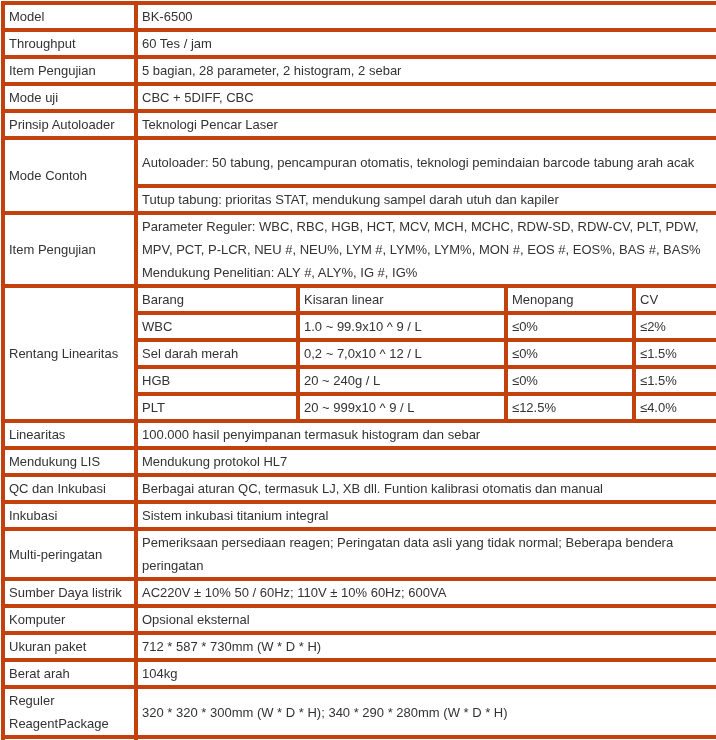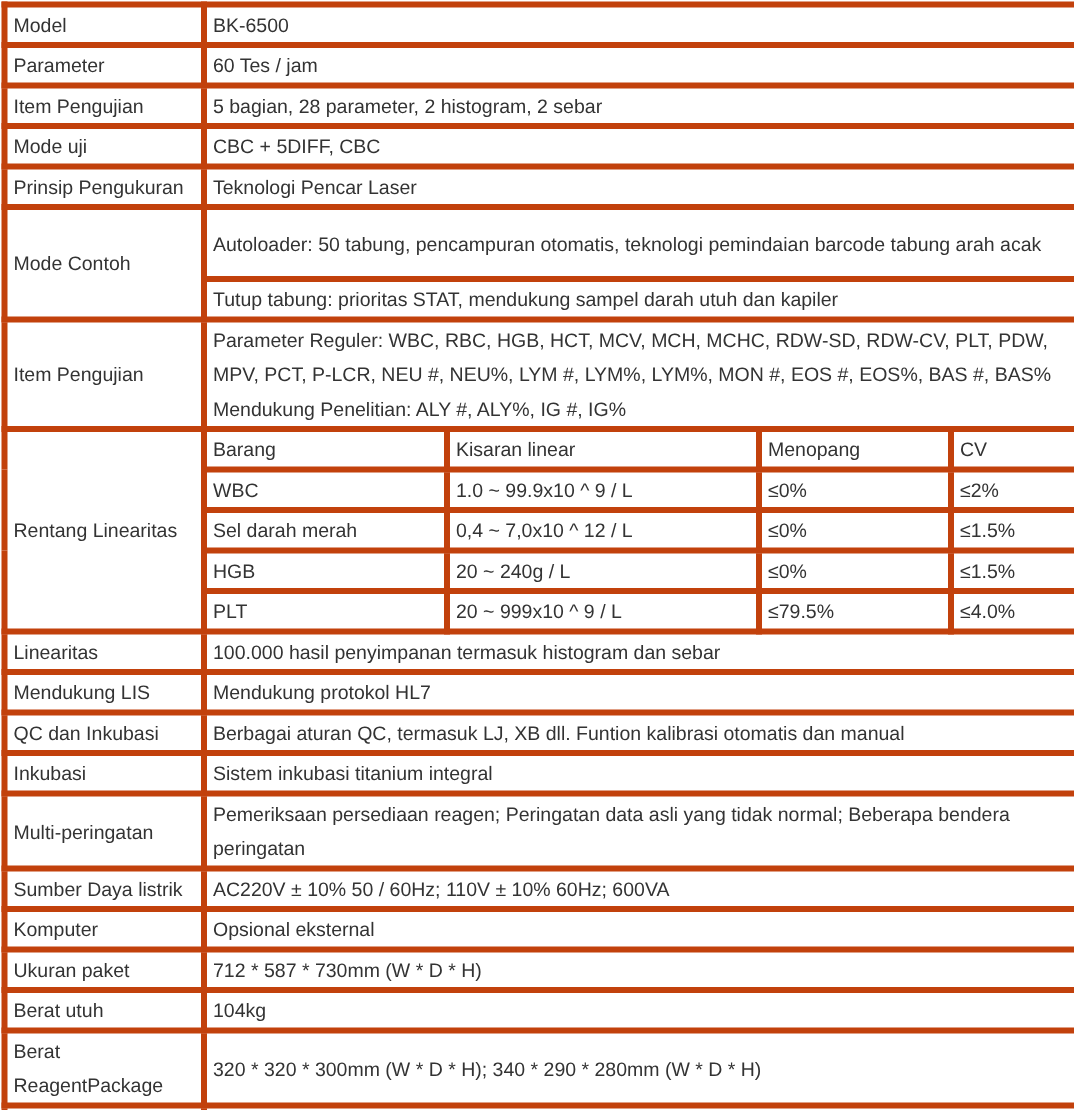--- a/index.html
+++ b/index.html
@@ -46,33 +46,33 @@
     <col style="width:208px">
     <col style="width:128px">
     <col style="width:85px">
   </colgroup>
   <tbody>
     <tr class="r1">
       <td class="label">Model</td>
       <td class="value" colspan="4">BK-6500</td>
     </tr>
     <tr class="r1">
-      <td class="label">Parameter</td>
+      <td class="label">Throughput</td>
       <td class="value" colspan="4">60 Tes / jam</td>
     </tr>
     <tr class="r1">
       <td class="label">Item Pengujian</td>
       <td class="value" colspan="4">5 bagian, 28 parameter, 2 histogram, 2 sebar</td>
     </tr>
     <tr class="r1">
       <td class="label">Mode uji</td>
       <td class="value" colspan="4">CBC + 5DIFF, CBC</td>
     </tr>
     <tr class="r1">
-      <td class="label">Prinsip Pengukuran</td>
+      <td class="label">Prinsip Autoloader</td>
       <td class="value" colspan="4">Teknologi Pencar Laser</td>
     </tr>
 
     <tr class="r-autoloader">
       <td class="label" rowspan="2">Mode Contoh</td>
       <td class="value" colspan="4">Autoloader: 50 tabung, pencampuran otomatis, teknologi pemindaian barcode tabung arah acak</td>
     </tr>
     <tr class="r1">
       <td class="value" colspan="4">Tutup tabung: prioritas STAT, mendukung sampel darah utuh dan kapiler</td>
     </tr>
@@ -93,34 +93,34 @@
       <td>CV</td>
     </tr>
     <tr class="r1">
       <td>WBC</td>
       <td>1.0 ~ 99.9x10 ^ 9 / L</td>
       <td>≤0%</td>
       <td>≤2%</td>
     </tr>
     <tr class="r1">
       <td>Sel darah merah</td>
-      <td>0,4 ~ 7,0x10 ^ 12 / L</td>
+      <td>0,2 ~ 7,0x10 ^ 12 / L</td>
       <td>≤0%</td>
       <td>≤1.5%</td>
     </tr>
     <tr class="r1">
       <td>HGB</td>
       <td>20 ~ 240g / L</td>
       <td>≤0%</td>
       <td>≤1.5%</td>
     </tr>
     <tr class="r1">
       <td>PLT</td>
       <td>20 ~ 999x10 ^ 9 / L</td>
-      <td>≤79.5%</td>
+      <td>≤12.5%</td>
       <td>≤4.0%</td>
     </tr>
 
     <tr class="r1">
       <td class="label">Linearitas</td>
       <td class="value" colspan="4">100.000 hasil penyimpanan termasuk histogram dan sebar</td>
     </tr>
     <tr class="r1">
       <td class="label">Mendukung LIS</td>
       <td class="value" colspan="4">Mendukung protokol HL7</td>
@@ -143,25 +143,25 @@
     </tr>
     <tr class="r1">
       <td class="label">Komputer</td>
       <td class="value" colspan="4">Opsional eksternal</td>
     </tr>
     <tr class="r1">
       <td class="label">Ukuran paket</td>
       <td class="value" colspan="4">712 * 587 * 730mm (W * D * H)</td>
     </tr>
     <tr class="r1">
-      <td class="label">Berat utuh</td>
+      <td class="label">Berat arah</td>
       <td class="value" colspan="4">104kg</td>
     </tr>
     <tr class="r-pkg">
-      <td class="label">Berat ReagentPackage</td>
+      <td class="label">Reguler ReagentPackage</td>
       <td class="value" colspan="4">320 * 320 * 300mm (W * D * H); 340 * 290 * 280mm (W * D * H)</td>
     </tr>
     <tr class="r-gross">
       <td class="label">Berat Badan ReagentGross</td>
       <td class="value" colspan="4">24kg</td>
     </tr>
   </tbody>
 </table>
 
 </body></html>

